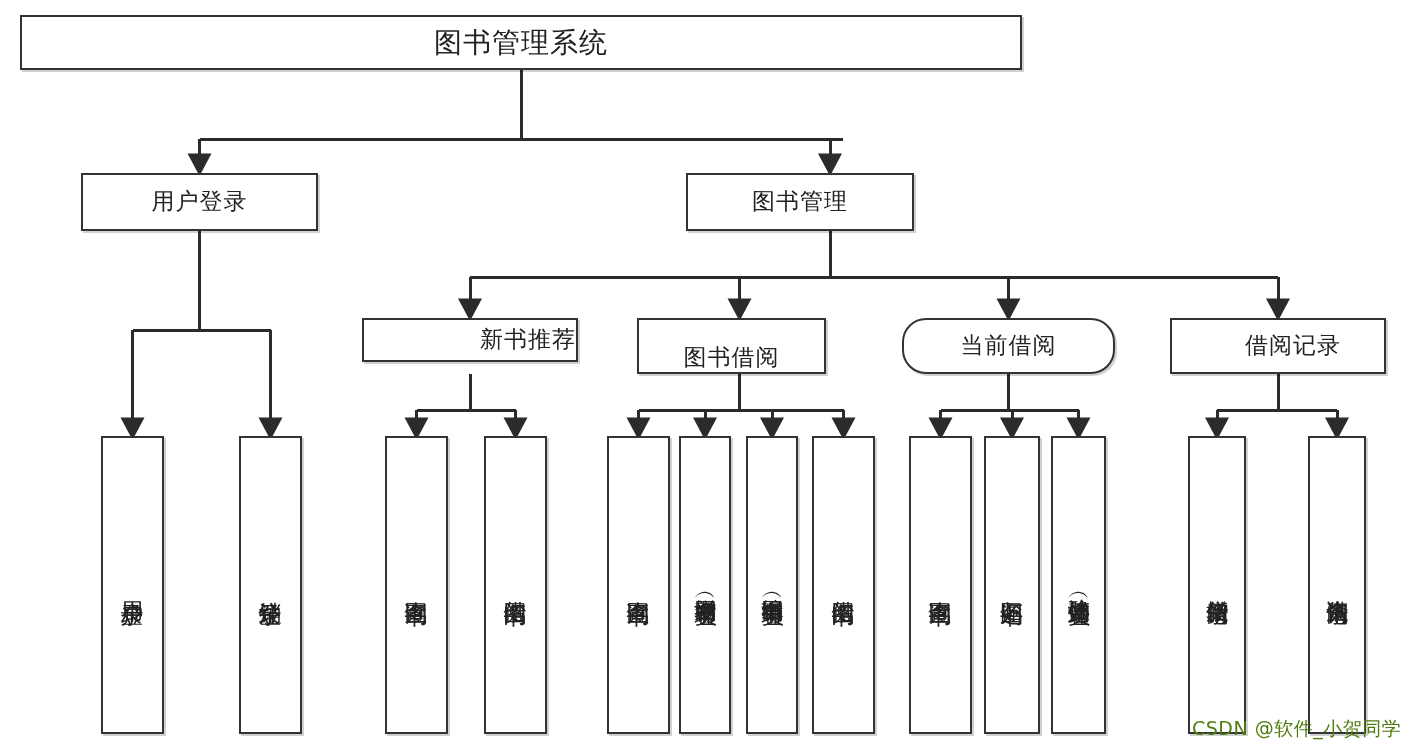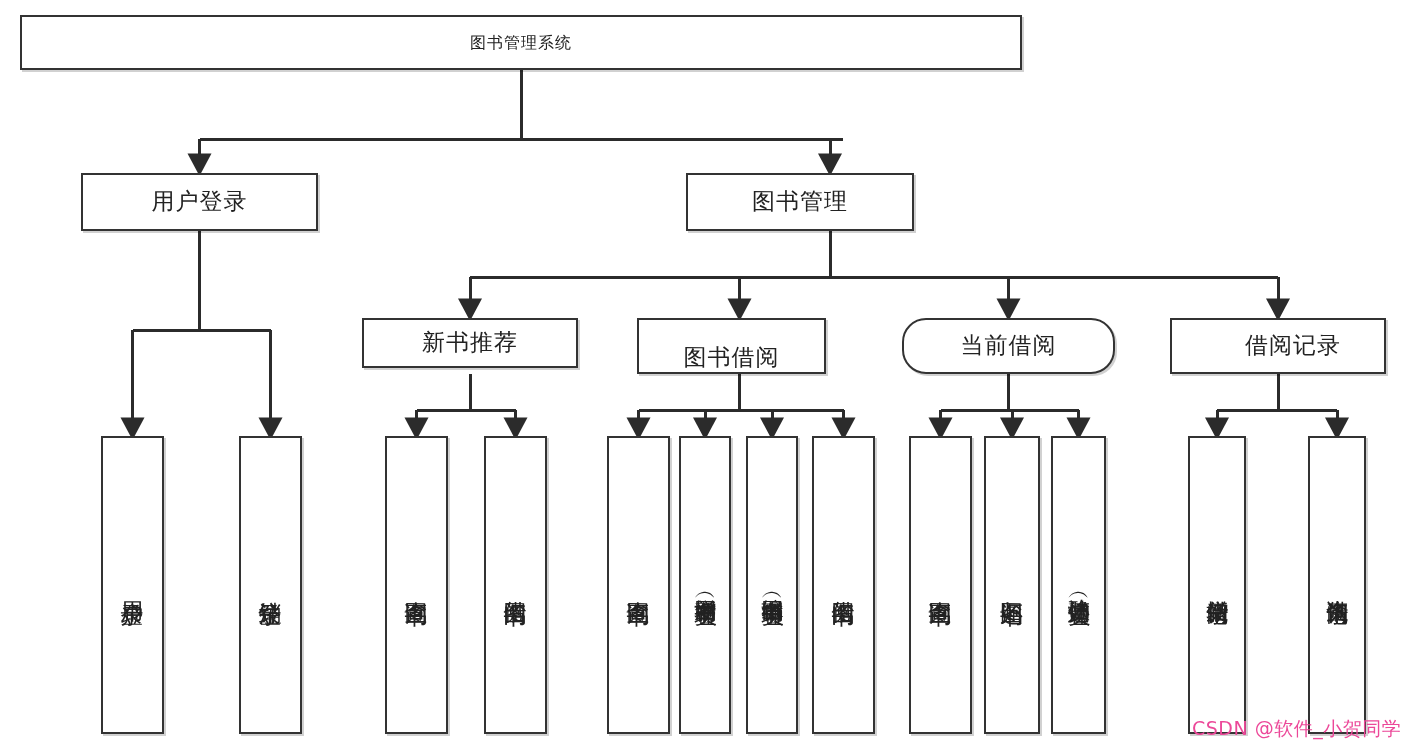--- a/index.html
+++ b/index.html
@@ -50,26 +50,26 @@
     padding: 6px 0;
     text-align: center;
   }
   .node.vert .label {
     writing-mode: vertical-rl;
     text-orientation: upright;
     display: block;
     max-height: 100%;
   }
   .node.root {
-    font-size: 16px;
+    font-size: 28px;
   }
   .watermark {
     position: absolute;
     font-size: 19px;
-    color: #ec4899;
+    color: #4d7c0f;
     white-space: nowrap;
     letter-spacing: 0.5px;
   }
 </style>
 </head>
 <body>
 
 <div id="canvas">
 
   <svg id="edges" viewBox="0 0 1405 747" xmlns="http://www.w3.org/2000/svg">
@@ -127,21 +127,21 @@
     <span class="label">图书管理系统</span>
   </div>
 
   <div class="node horiz" style="left:81px; top:173px; width:237px; height:58px;">
     <span class="label">用户登录</span>
   </div>
   <div class="node horiz" style="left:686px; top:173px; width:228px; height:58px;">
     <span class="label">图书管理</span>
   </div>
 
-  <div class="node horiz" style="left:362px; top:318px; width:216px; height:50px;">
+  <div class="node horiz" style="left:362px; top:318px; width:216px; height:44px;justify-content:flex-end;">
     <span class="label">新书推荐</span>
   </div>
   <div class="node horiz" style="left:637px; top:318px; width:189px; height:56px;align-items:flex-end;">
     <span class="label">图书借阅</span>
   </div>
   <div class="node horiz" style="left:902px; top:318px; width:213px; height:56px;border-radius:24px;">
     <span class="label">当前借阅</span>
   </div>
   <div class="node horiz" style="left:1170px; top:318px; width:216px; height:56px;padding-left:30px;">
     <span class="label">借阅记录</span>

